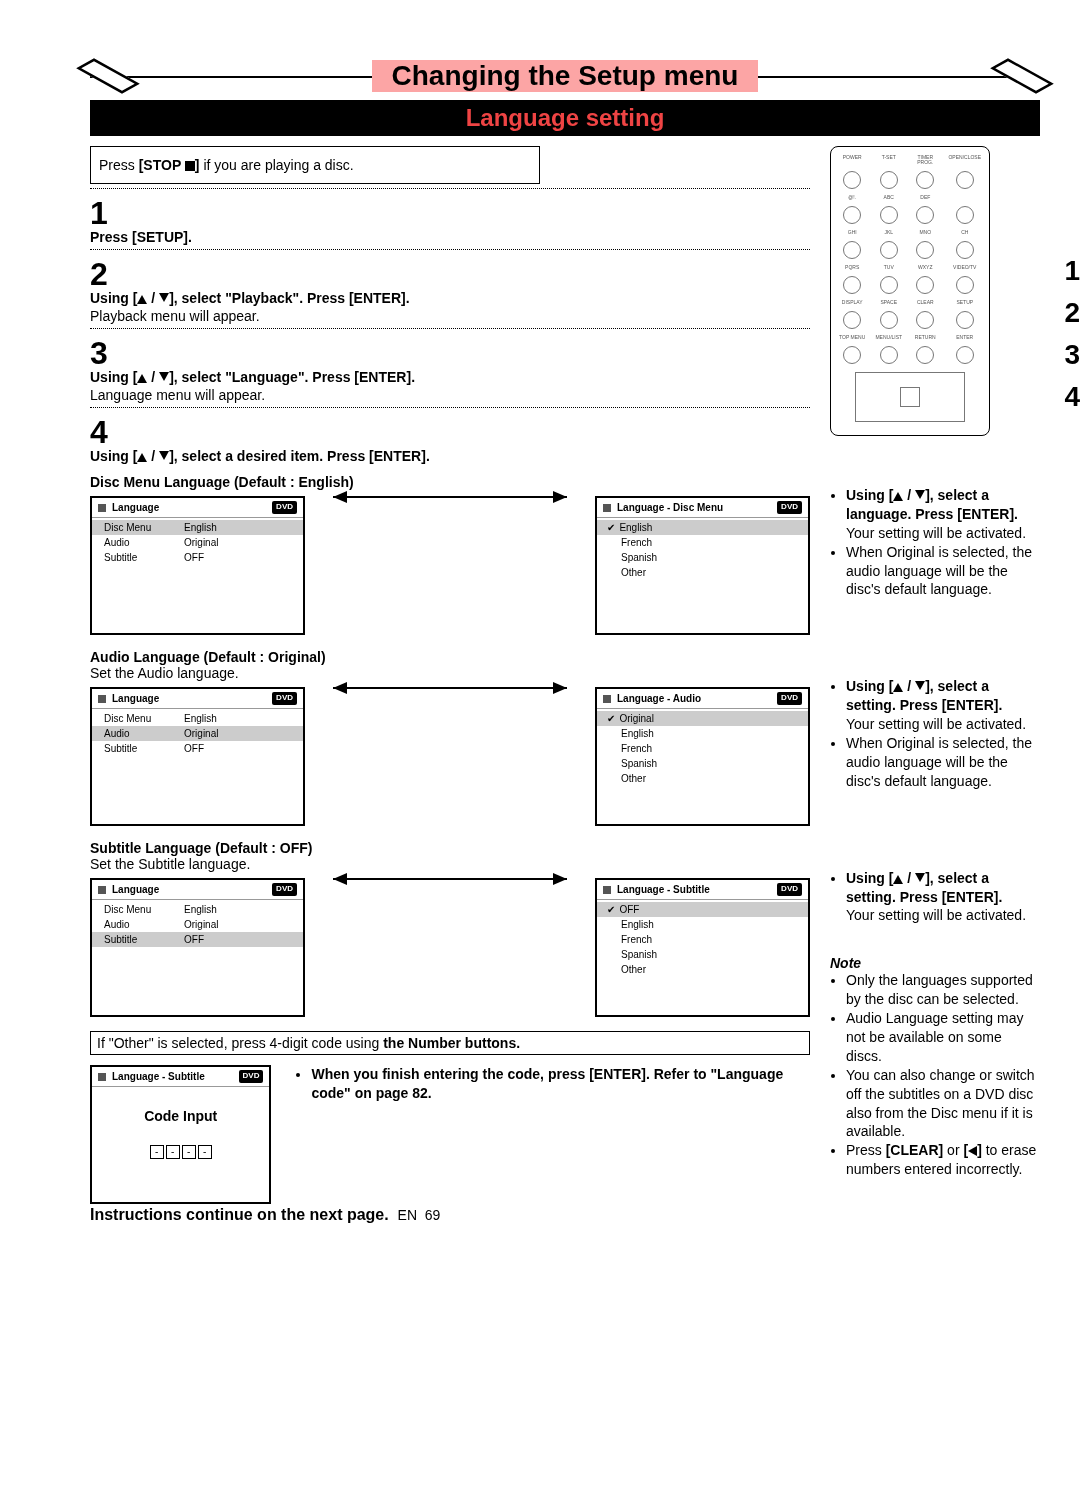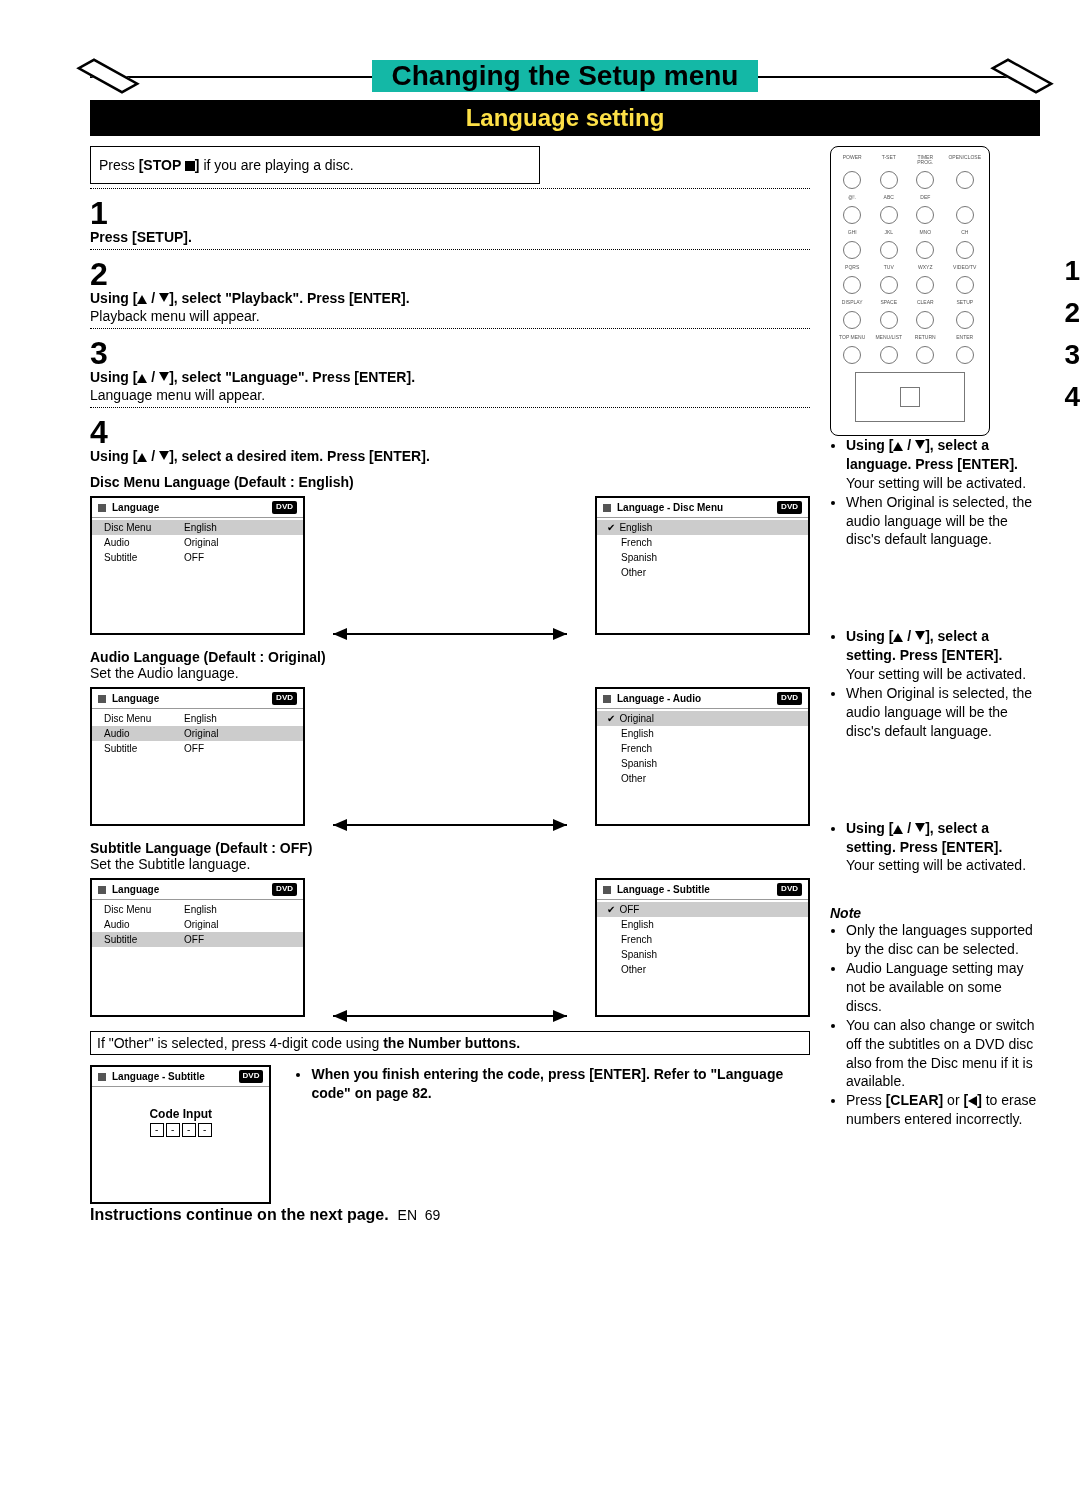--- a/index.html
+++ b/index.html
@@ -1,34 +1,34 @@
 <!DOCTYPE html>
 <html><head>
 <meta charset="utf-8">
 <style>
 * { box-sizing: border-box; margin: 0; padding: 0; }
 body { font-family: Arial, Helvetica, sans-serif; background: #fff; width: 1080px; margin: 0 auto; font-size: 14px; color: #000; }
 .page { padding: 60px 40px 20px 90px; position: relative; }
 .title-banner { position: relative; text-align: center; margin-bottom: 8px; }
 .title-banner-line { border-top: 2px solid #000; position: absolute; top: 50%; left: 0; right: 0; }
-.title-banner-text { background: #14b8a6; display: inline-block; padding: 0 20px; font-size: 28px; font-weight: bold; position: relative; z-index: 1; }
+.title-banner-text { background: #fca5a5; display: inline-block; padding: 0 20px; font-size: 28px; font-weight: bold; position: relative; z-index: 1; }
 .title-diamond { position: absolute; top: 50%; width: 36px; height: 14px; background: #fff; border: 2px solid #000; transform: translateY(-50%) scaleX(1.8) rotate(45deg); }
 .title-diamond.left { left: 0; }
 .title-diamond.right { right: 0; }
-.subtitle-bar { background: #000; color: #fde047; font-size: 24px; font-weight: bold; text-align: center; padding: 4px 0; margin-bottom: 10px; }
+.subtitle-bar { background: #000; color: #ef4444; font-size: 24px; font-weight: bold; text-align: center; padding: 4px 0; margin-bottom: 10px; }
 .content-columns { display: flex; gap: 20px; }
 .main-col { flex: 1; }
 .side-col { width: 210px; position: relative; }
 .instruction-box { border: 1px solid #000; padding: 10px 8px; width: 450px; margin-bottom: 4px; }
 .dotted { border-bottom: 1px dotted #000; height: 1px; margin: 4px 0 8px 0; }
 .step-num { font-size: 32px; font-weight: bold; line-height: 1; }
 .step-text { margin-bottom: 2px; }
 .step-block { margin-bottom: 4px; }
 .sub-heading { font-weight: bold; margin-top: 10px; }
-.osd-row { display: flex; align-items: flex-end; gap: 28px; margin: 6px 0 14px 0; }
+.osd-row { display: flex; align-items: flex-start; gap: 28px; margin: 6px 0 14px 0; }
 .osd-box { border: 2px solid #000; width: 215px; font-size: 10px; line-height: 1.3; background: #fff; }
 .osd-header { display: flex; align-items: center; padding: 3px 6px; border-bottom: 1px solid #999; font-weight: bold; }
 .osd-header-icon { width: 8px; height: 8px; background: #555; margin-right: 6px; display: inline-block; }
 .osd-badge { margin-left: auto; background: #000; color: #fff; font-size: 8px; padding: 1px 4px; border-radius: 2px; }
 .osd-body { padding: 2px 0; min-height: 115px; }
 .osd-item { display: flex; padding: 1px 12px; }
 .osd-item.sel { background: #ccc; }
 .osd-label { width: 80px; }
 .osd-val { flex: 1; }
 .osd-sub { padding-left: 24px; }
@@ -37,21 +37,21 @@
 .arrow-connector::before, .arrow-connector::after { content: ""; position: absolute; top: -5px; width: 0; height: 0; border-top: 6px solid transparent; border-bottom: 6px solid transparent; }
 .arrow-connector::before { left: 0; border-right: 14px solid #000; }
 .arrow-connector::after { right: 0; border-left: 14px solid #000; }
 .right-bullets { font-size: 14px; line-height: 1.35; }
 .right-bullets ul { list-style: disc; padding-left: 16px; }
 .right-bullets .bullet-title { font-weight: bold; }
 .note-italic { font-style: italic; font-weight: bold; margin-top: 30px; }
 .other-box { border: 1px solid #000; padding: 3px 6px; margin: 6px 0 10px 0; }
 .code-row { display: flex; gap: 24px; align-items: flex-start; }
 .code-input-box { text-align: center; padding: 20px 0; }
-.code-label { font-size: 12px; font-weight: bold; margin-bottom: 0; }
+.code-label { font-size: 14px; font-weight: bold; margin-bottom: 20px; }
 .code-cells { display: flex; gap: 2px; justify-content: center; }
 .code-cell { width: 14px; height: 14px; border: 1px solid #000; font-size: 10px; text-align: center; line-height: 12px; }
 .continue { font-weight: bold; font-size: 16px; text-align: left; margin-top: 2px; }
 .page-num { font-weight: normal; font-size: 14px; }
 .remote-steps { position: absolute; right: -40px; top: 104px; font-size: 28px; font-weight: bold; line-height: 1.5; }
 .remote-box { border: 1px solid #000; width: 160px; height: 290px; border-radius: 8px; background: #fff; padding: 8px; font-size: 6px; color: #555; position: relative; }
 .remote-grid { display: grid; grid-template-columns: repeat(4, 1fr); gap: 6px 10px; }
 .remote-btn { border: 1px solid #777; border-radius: 50%; width: 18px; height: 18px; margin: 0 auto; }
 .remote-label { text-align: center; font-size: 5px; line-height: 1; }
 .remote-dpad { margin: 8px auto; width: 110px; height: 50px; border: 1px solid #777; position: relative; }
@@ -347,21 +347,21 @@
             <div class="remote-center"></div>
           </div>
   </div>
   <div class="remote-steps">
     <div>1</div>
     <div>2</div>
     <div>3</div>
     <div>4</div>
   </div>
 
-  <div class="right-bullets" style="">
+  <div class="right-bullets" style="margin-top:50px">
     <ul>
       <li><span class="bullet-title">Using [<span class="up-tri"></span> / <span class="down-tri"></span>], select a language. Press [ENTER].</span><br><span>Your setting will be activated.</span></li>
       <li><span>When Original is selected, the audio language will be the disc's default language.</span></li>
     </ul>
   </div>
 
   <div class="right-bullets" style="margin-top:78px">
     <ul>
       <li><span class="bullet-title">Using [<span class="up-tri"></span> / <span class="down-tri"></span>], select a setting. Press [ENTER].</span><br><span>Your setting will be activated.</span></li>
       <li><span>When Original is selected, the audio language will be the disc's default language.</span></li>

